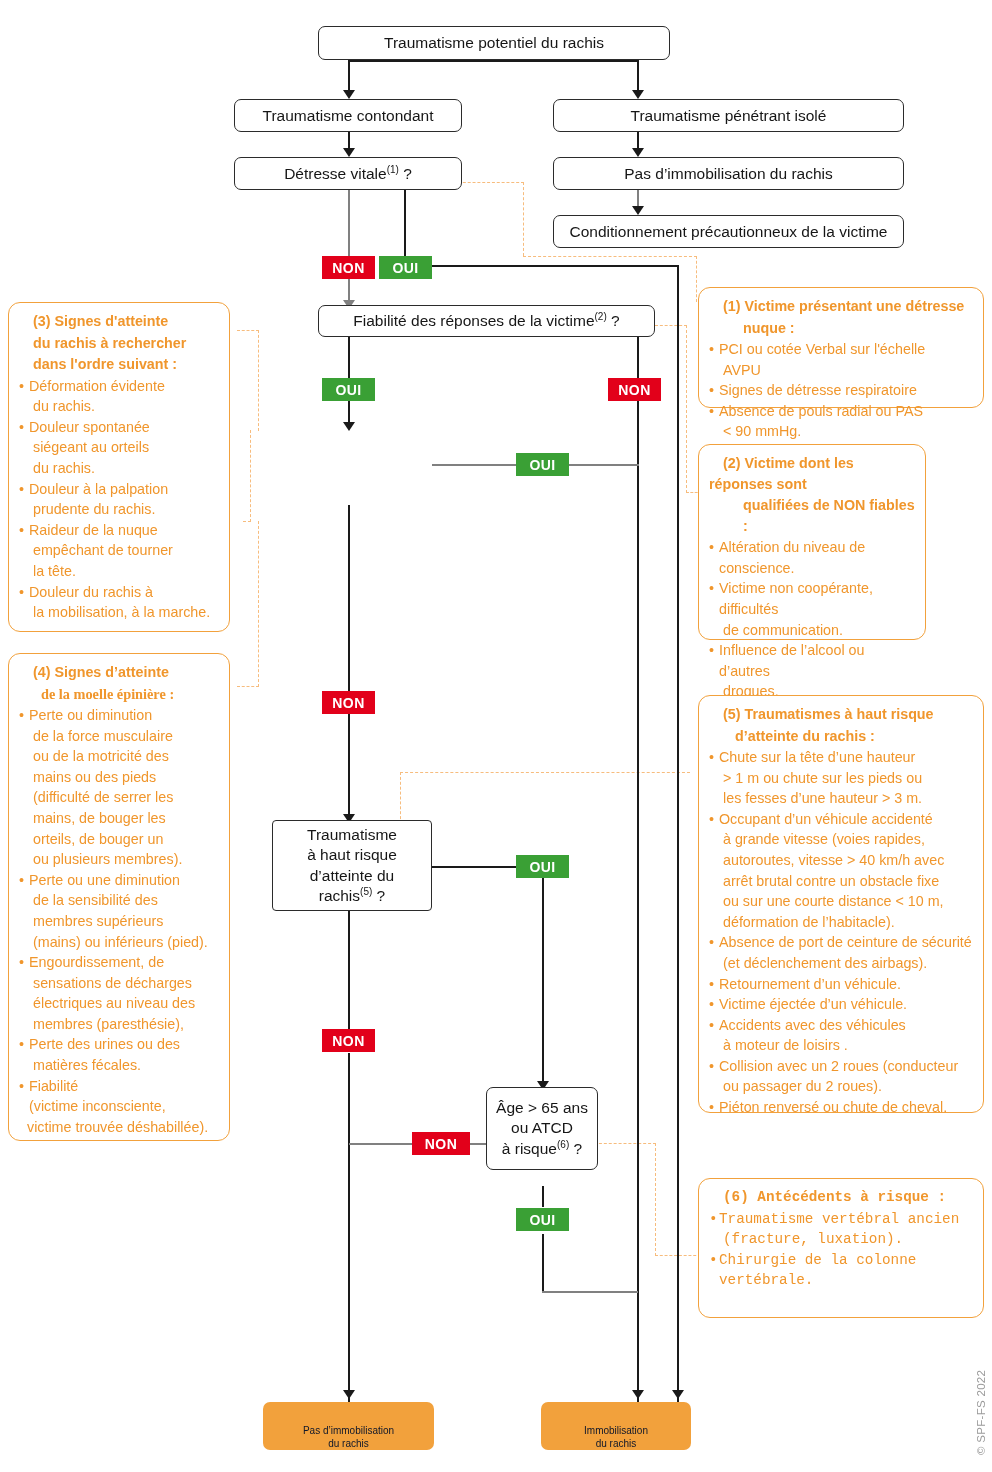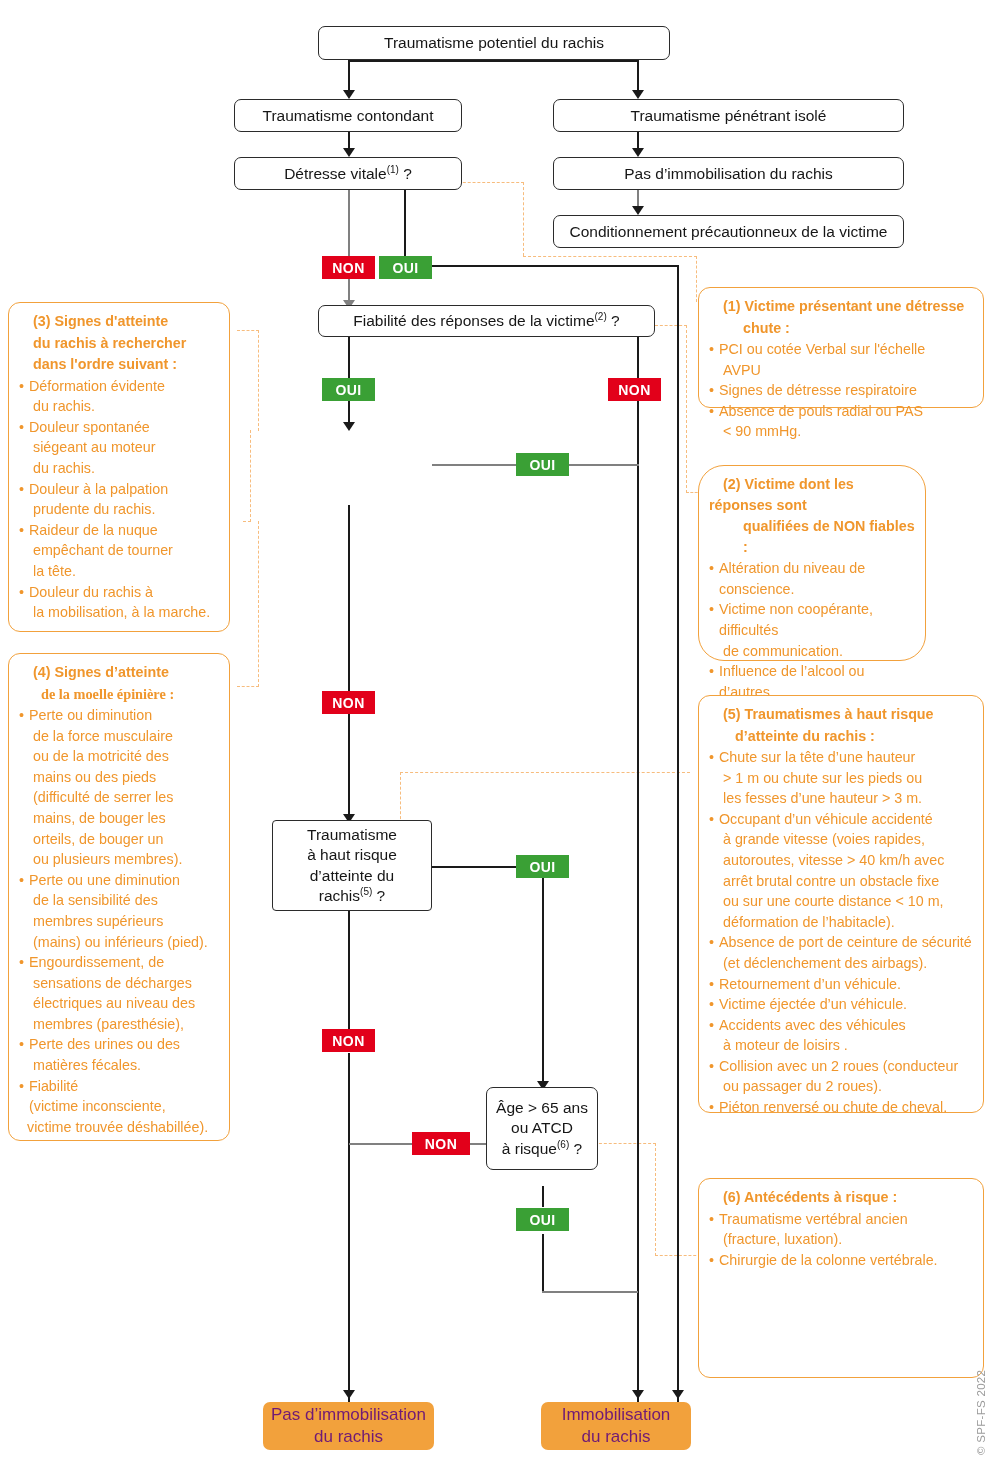--- a/index.html
+++ b/index.html
@@ -25,26 +25,26 @@
   }
   .fbox.multiline{line-height:1.32;}
   .fbox sup{font-size:10px;vertical-align:super;line-height:0;}
 
   
   .tbox{
     position:absolute;
     box-sizing:border-box;
     background:#f2a13c;
     border-radius:7px;
-    color:#701a75;
+    color:#0f172a;
     display:flex;
-    align-items:center;
+    align-items:flex-end;
     justify-content:center;
     text-align:center;
-    font-size:17px;
+    font-size:10px;
     line-height:1.3;
     z-index:6;
   }
 
   
   .chip{
     position:absolute;
     box-sizing:border-box;
     color:#ffffff;
     font-weight:bold;
@@ -274,46 +274,46 @@
   </div>
   <div class="chip non" style="left:412px;top:1132px;width:58px;height:23px;">
     <span>NON</span>
   </div>
   <div class="chip oui" style="left:516px;top:1208px;width:53px;height:23px;">
     <span>OUI</span>
   </div>
 
   <div class="note" style="left:698px;top:287px;width:286px;height:121px;">
     <span class="nt">(1) Victime présentant une détresse</span>
-    <span class="nt2">chute :</span>
+    <span class="nt2">nuque :</span>
     <ul>
       <li><span>PCI ou cotée Verbal sur l'échelle</span><span class="cont">AVPU</span></li>
       <li><span>Signes de détresse respiratoire</span></li>
       <li><span>Absence de pouls radial ou PAS</span><span class="cont">&lt; 90 mmHg.</span></li>
     </ul>
   </div>
 
-  <div class="note" style="left:698px;top:465px;width:228px;height:196px;border-radius:26px;">
+  <div class="note" style="left:698px;top:444px;width:228px;height:196px;">
     <span class="nt">(2) Victime dont les réponses sont</span>
     <span class="nt2">qualifiées de NON fiables :</span>
     <ul>
       <li><span>Altération du niveau de conscience.</span></li>
       <li><span>Victime non coopérante, difficultés</span><span class="cont">de communication.</span></li>
       <li><span>Influence de l’alcool ou d’autres</span><span class="cont">drogues.</span></li>
       <li><span>Présence d'une atteinte traumatique</span><span class="cont">sévère.</span></li>
     </ul>
   </div>
 
   <div class="note" style="left:8px;top:302px;width:222px;height:330px;">
     <span class="nt">(3) Signes d'atteinte</span>
     <span class="nt2" style="padding-left:14px;">du rachis à rechercher</span>
     <span class="nt2" style="padding-left:14px;">dans l'ordre suivant :</span>
     <ul>
       <li><span>Déformation évidente</span><span class="cont">du rachis.</span></li>
-      <li><span>Douleur spontanée</span><span class="cont">siégeant au moteur</span><span class="cont">du rachis.</span></li>
+      <li><span>Douleur spontanée</span><span class="cont">siégeant au orteils</span><span class="cont">du rachis.</span></li>
       <li><span>Douleur à la palpation</span><span class="cont">prudente du rachis.</span></li>
       <li><span> Raideur de la nuque</span><span class="cont">empêchant de tourner</span><span class="cont">la tête.</span></li>
       <li><span>Douleur du rachis à</span><span class="cont">la mobilisation, à la marche.</span></li>
     </ul>
   </div>
 
   <div class="note" style="left:8px;top:653px;width:222px;height:488px;">
     <span class="nt">(4) Signes d’atteinte</span>
     <span class="nt2" style="padding-left:22px;font-family:Liberation Serif, serif;">de la moelle épinière :</span>
     <ul>
@@ -369,21 +369,21 @@
       <li><span>Accidents avec des véhicules</span>
         <span class="cont"> à moteur de loisirs .</span>
       </li>
       <li><span>Collision avec un 2 roues (conducteur</span>
         <span class="cont">ou passager du 2 roues).</span>
       </li>
       <li><span>Piéton renversé ou chute de cheval.</span></li>
     </ul>
   </div>
 
-  <div class="note" style="left:698px;top:1178px;width:286px;height:200px;">
+  <div class="note" style="left:698px;top:1178px;width:286px;height:140px;font-family:Liberation Mono, monospace;">
     <span class="nt">(6) Antécédents à risque :</span>
     <ul>
       <li><span>Traumatisme vertébral ancien</span>
         <span class="cont"> (fracture, luxation).</span>
       </li>
       <li><span>Chirurgie de la colonne vertébrale.</span></li>
     </ul>
   </div>
 
   <div class="copy" style="left:975px;top:1455px;">© SPF-FS 2022</div>

